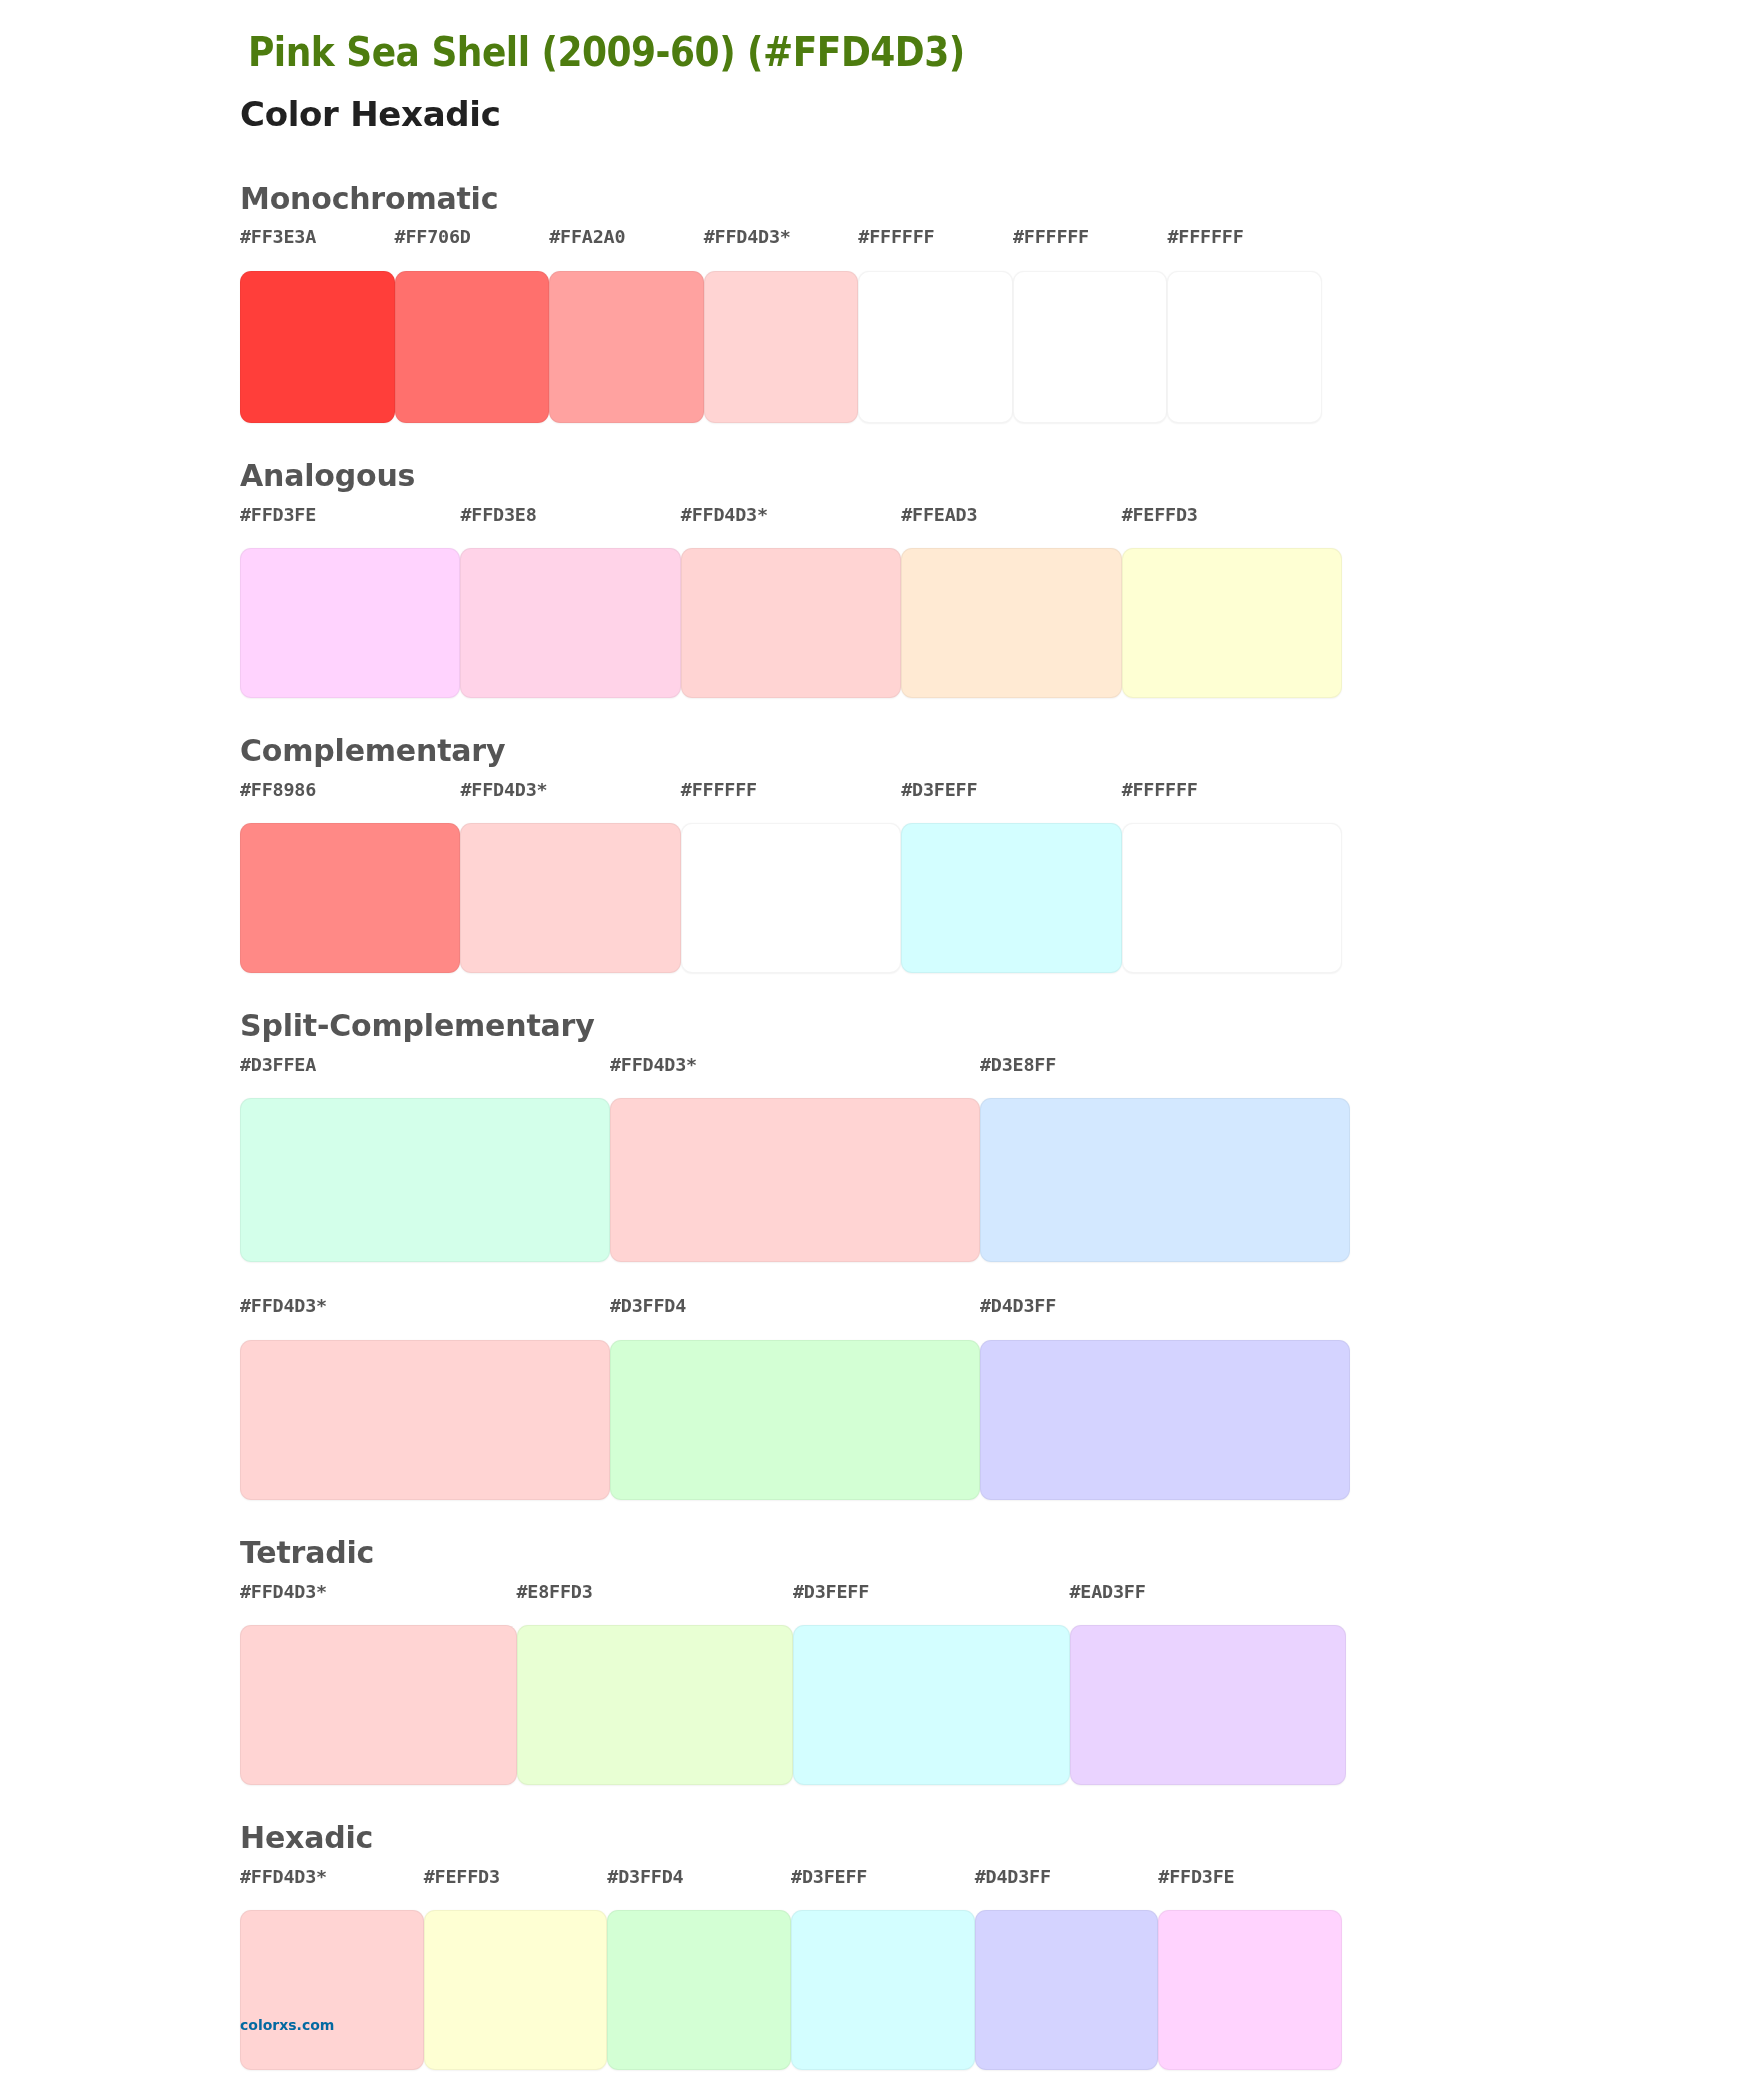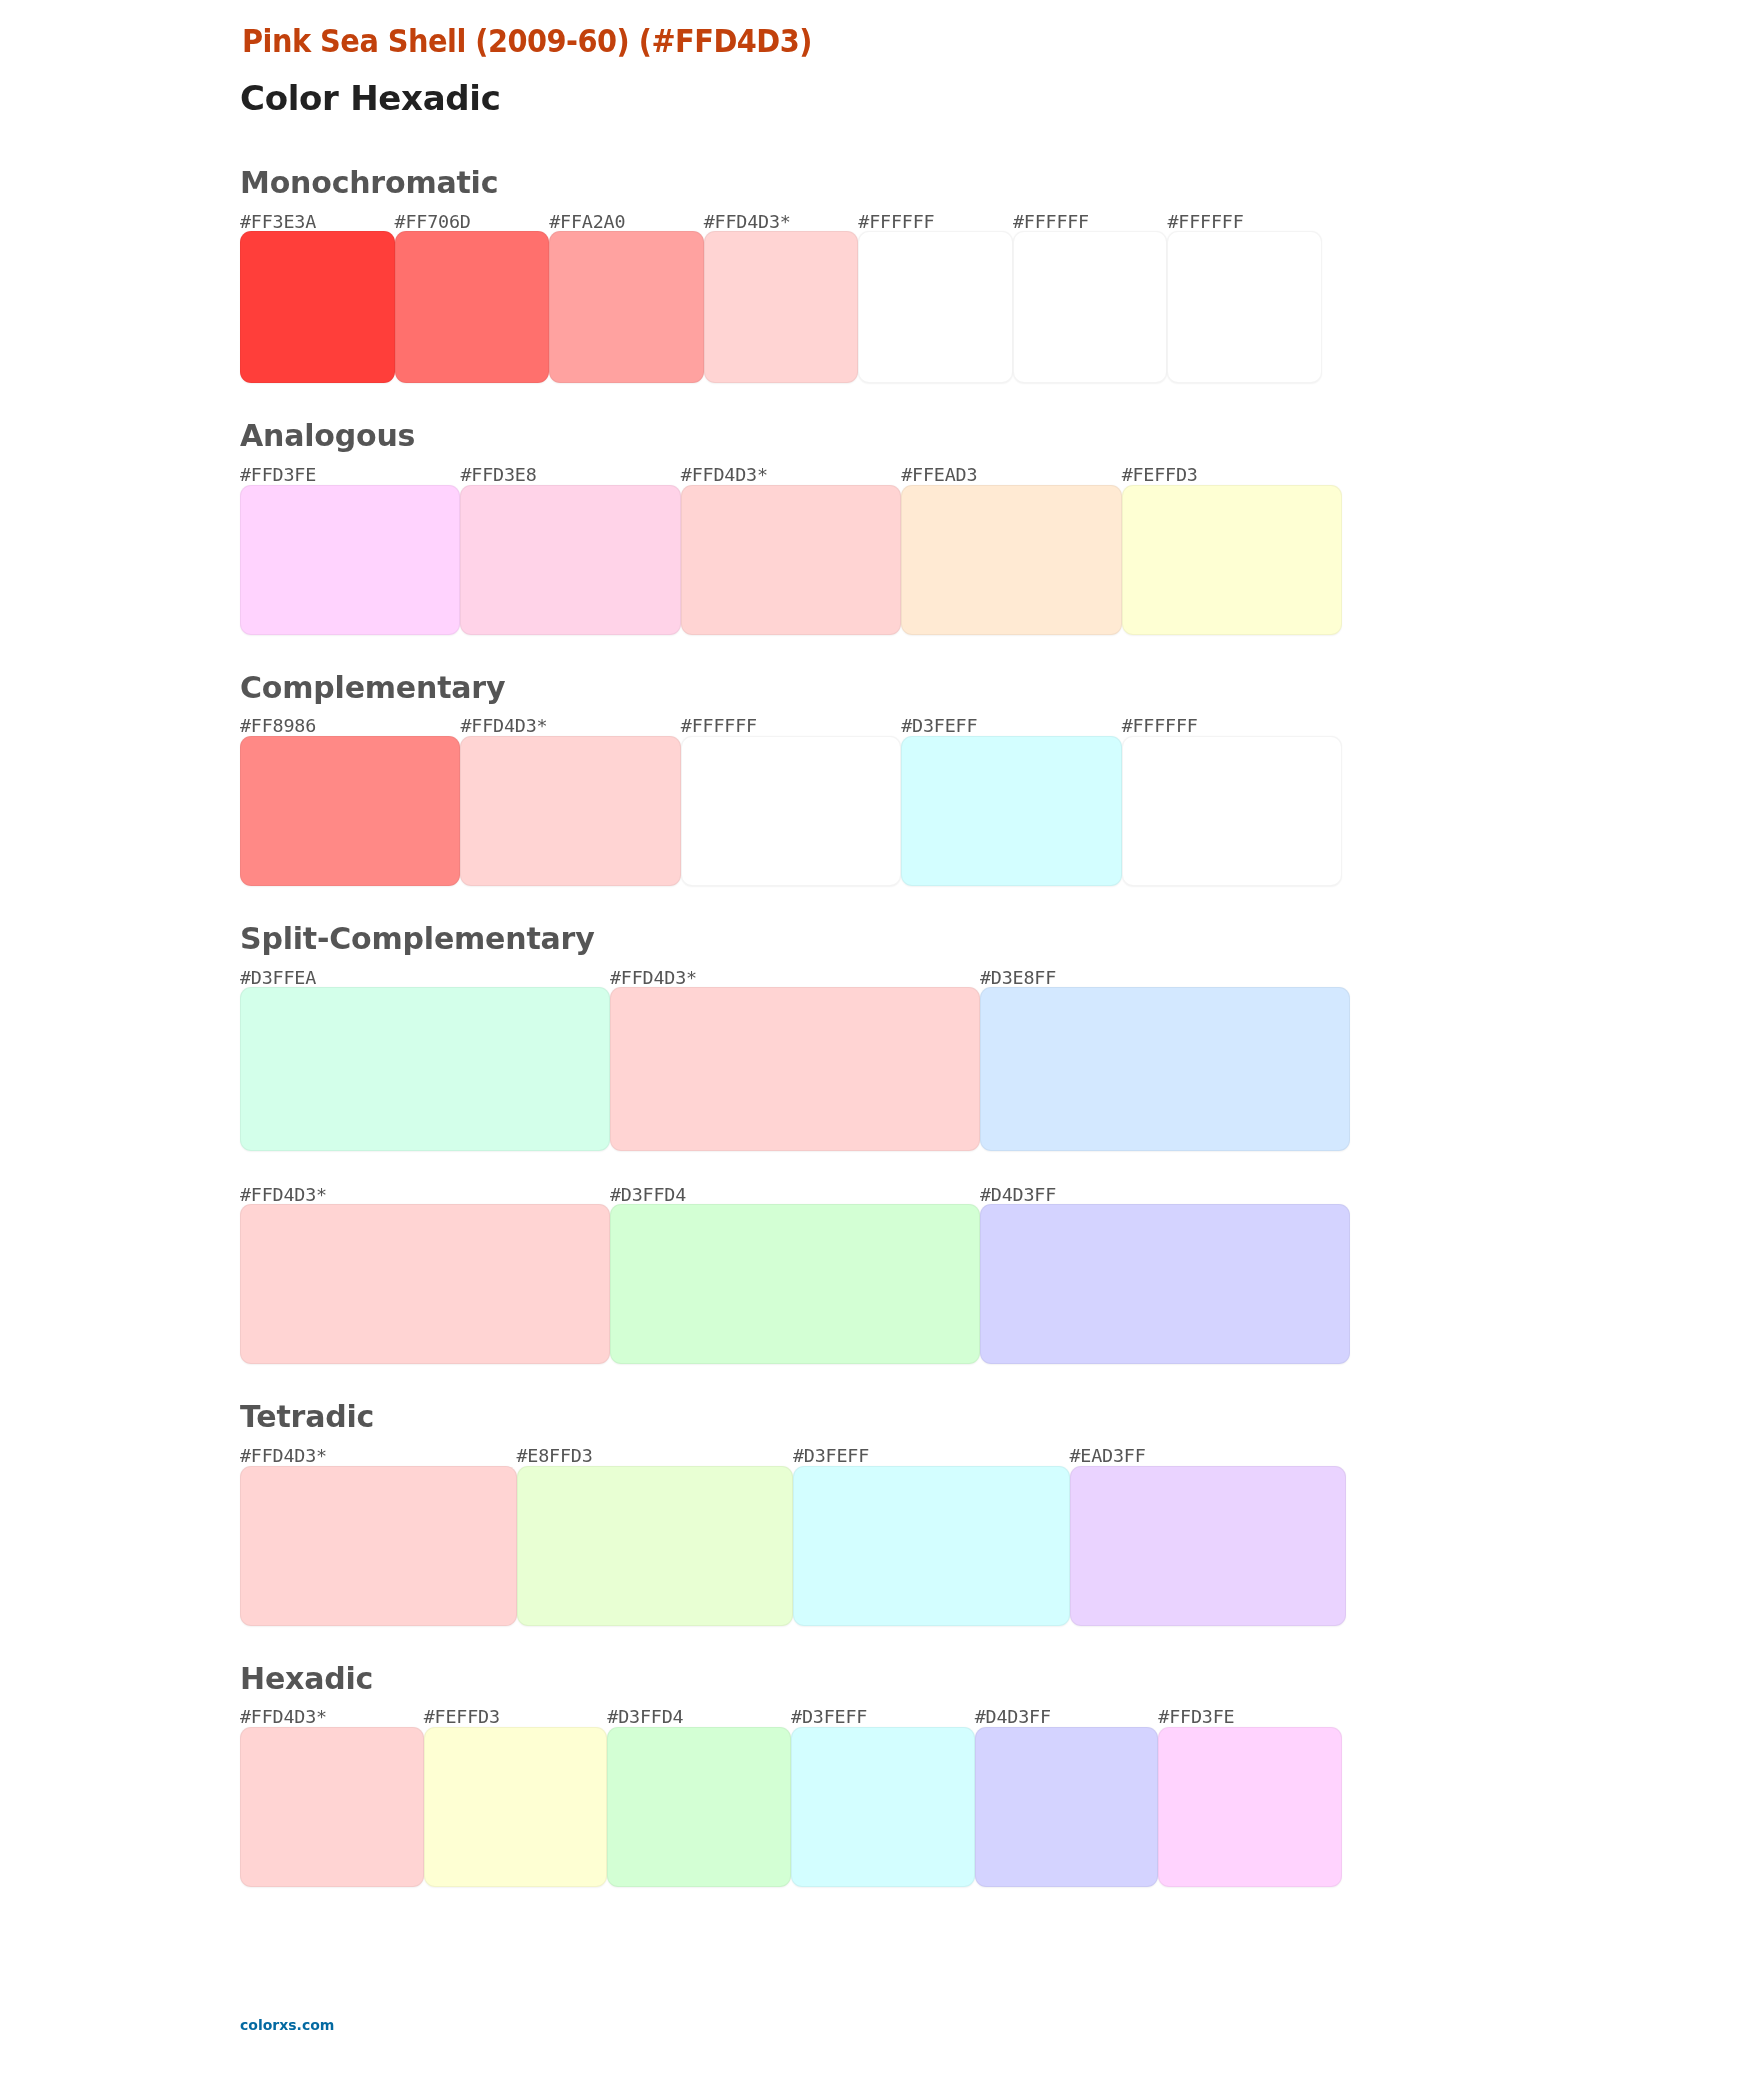--- a/index.html
+++ b/index.html
@@ -19,26 +19,26 @@
   .page {
     position: relative;
     width: 1757px;
     height: 2077px;
     padding: 0;
   }
   .header {
     padding: 21px 0 0 240px;
   }
   .page-title {
-    font-size: 32px;
-    font-weight: bold;
-    color: #c2410c;
+    font-size: 40px;
+    font-weight: bold;
+    color: #4d7c0f;
     letter-spacing: -0.5px;
     line-height: 1.18;
-    margin: 2px;
+    margin: 8px;
     font-family: "DejaVu Sans", sans-serif;
     font-stretch: condensed;
   }
   .page-subtitle {
     font-size: 34px;
     font-weight: bold;
     color: #212121;
     letter-spacing: -0.3px;
     line-height: 1.2;
     margin: 17.6px 0 0 0;
@@ -62,24 +62,24 @@
     position: relative;
     display: flex;
     align-items: flex-start;
   }
   .swatch {
     position: relative;
     flex: 1 1 0;
   }
   .swatch-label {
     font-size: 18.4px;
-    font-weight: normal;
+    font-weight: bold;
     color: #555555;
     line-height: 1;
-    padding-bottom: 0;
+    padding-bottom: 24px;
     white-space: nowrap;
     font-family: "DejaVu Sans Mono", monospace;
     letter-spacing: -0.2px;
   }
   .swatch-chip {
     height: 152px;
     border-radius: 11.2px;
     border: 0.8px solid rgba(0,0,0,0.045);
     box-shadow: 0 0.8px 1.6px rgba(0,0,0,0.05);
   }

